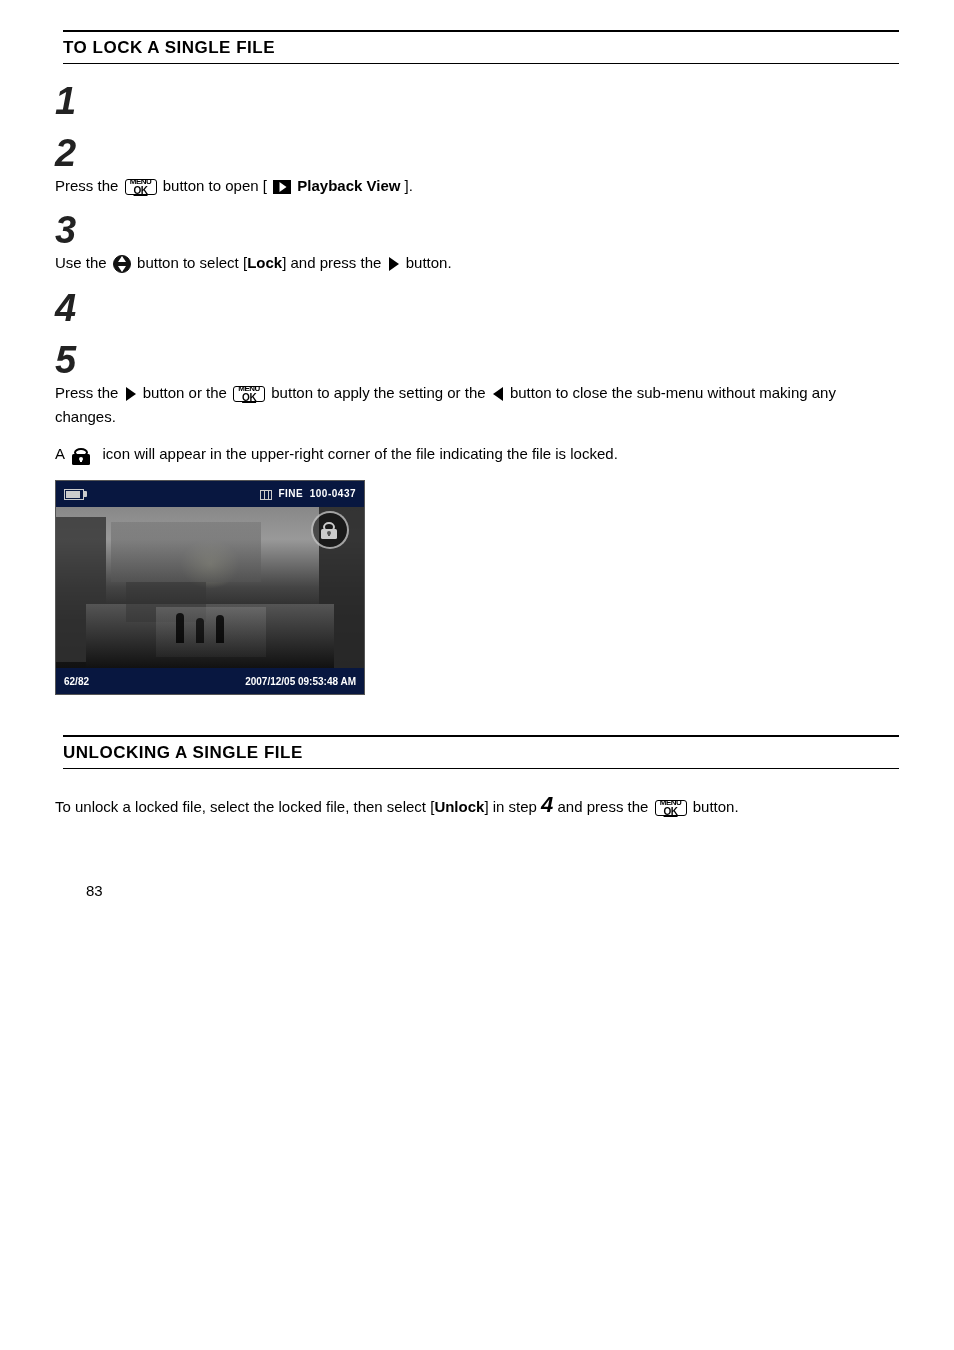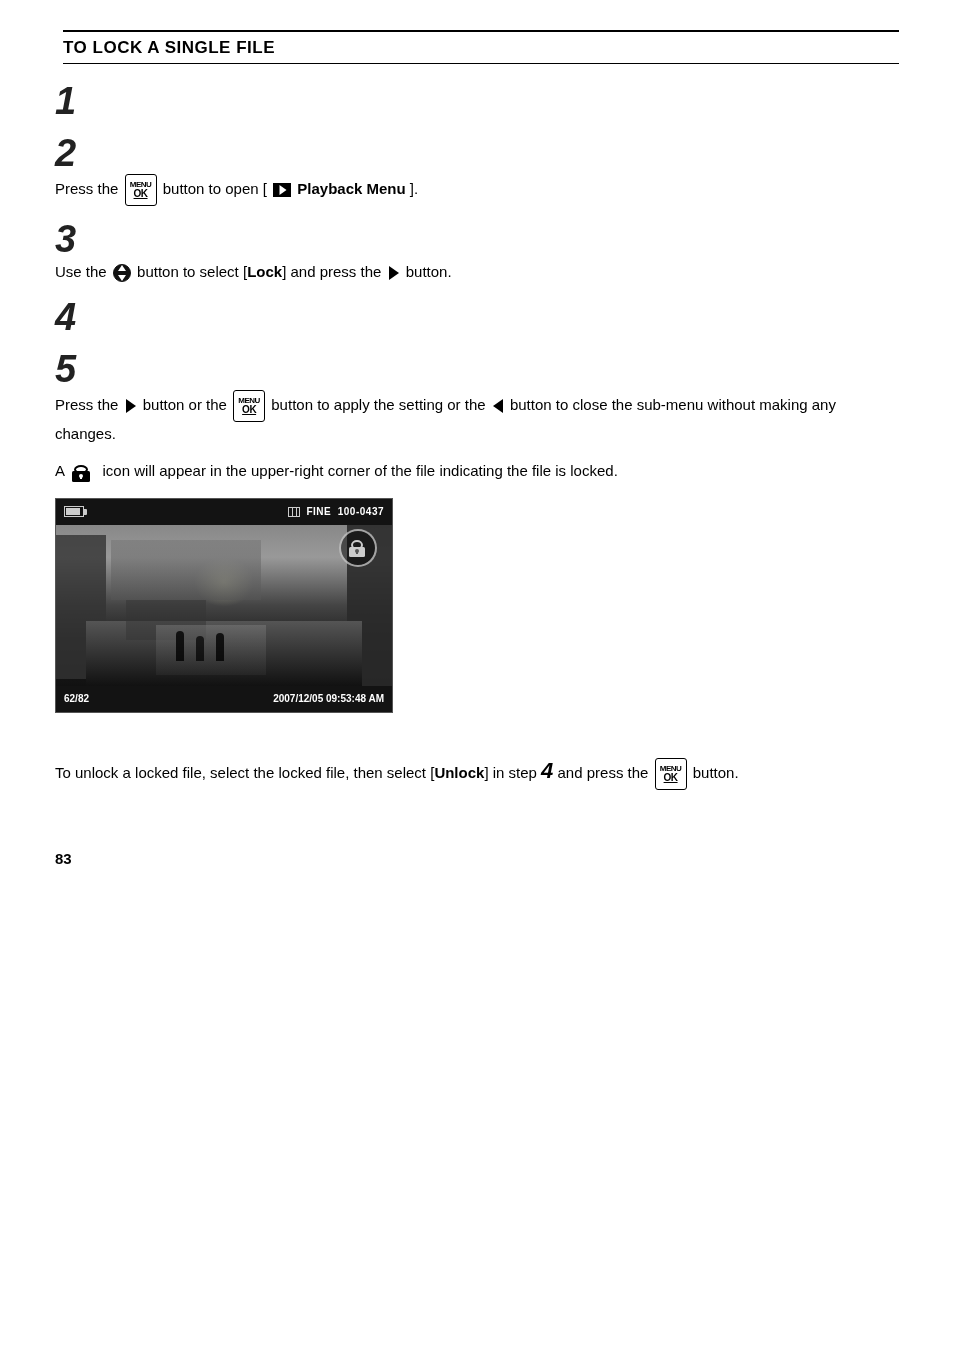--- a/index.html
+++ b/index.html
@@ -51,21 +51,21 @@
       align-items: center;
       justify-content: center;
       border: 1.5px solid #000;
       border-radius: 3px;
       padding: 0px 4px;
       vertical-align: middle;
       line-height: 1;
       font-size: 9px;
       font-weight: bold;
       width: 32px;
-      height: 32px;
+      height: 16px;
       margin: 0 2px;
     }
 
     .menu-ok-btn .top-text {
       font-size: 8px;
       font-weight: bold;
       letter-spacing: -0.5px;
     }
 
     .menu-ok-btn .bot-text {
@@ -120,23 +120,23 @@
       border-top: 7px solid transparent;
       border-bottom: 7px solid transparent;
       border-right: 10px solid #000;
       vertical-align: middle;
       margin: 0 3px;
     }
 
     
     .camera-preview {
       border: 1px solid #555;
-      width: 338px;
+      width: 310px;
       height: 215px;
-      background: #404040;
+      background: #1d4ed8;
       position: relative;
       margin: 15px 0 20px 0;
       overflow: hidden;
     }
 
     .preview-top-bar {
       position: absolute;
       top: 0;
       left: 0;
       right: 0;
@@ -285,22 +285,23 @@
       margin: 10px 0 15px 0;
       line-height: 1.55;
     }
 
     .section2 {
       margin-top: 40px;
     }
 
     .page-number {
       margin-top: 30px;
-      font-weight: bold;
+      font-weight: normal;
       font-size: 15px;
+      margin-left: 31px;
     }
 
     strong {
       font-weight: bold;
     }
 
     .updown-svg {
       display: inline-block;
       vertical-align: middle;
       margin: 0 2px;
@@ -324,21 +325,21 @@
 <div class="step-block">
   <div class="step-num">2</div>
   <p class="step-text">
     Press the
     <span class="menu-ok-btn">
       <span class="top-text">MENU</span>
       <span class="bot-text">OK</span>
     </span>
     button to open [
     <span class="playback-icon"></span>
-    <strong> Playback Menu</strong> ].
+    <strong> Playback View</strong> ].
   </p>
 </div>
 
 <div class="step-block">
   <div class="step-num">3</div>
   <p class="step-text">
     Use the
     <svg class="updown-svg" width="18" height="22" viewBox="0 0 18 22">
       <circle cx="9" cy="11" r="8.5" fill="#111" stroke="#111"></circle>
       <polygon points="9,3 5,9 13,9" fill="#fff"></polygon>
@@ -423,20 +424,21 @@
     </svg>
   </div>
 
   <div class="preview-bottom-bar">
     <span>62/82</span>
     <span>2007/12/05  09:53:48 AM</span>
   </div>
 </div>
 
 <div class="section2">
+  <div class="section-title">UNLOCKING A SINGLE FILE</div>
   <p class="step-text" style="line-height:1.6;">
     To unlock a locked file, select the locked file, then select [<strong>Unlock</strong>] in step
     <strong style="font-size:22px;font-style:italic;">4</strong>
     and press the
     <span class="menu-ok-btn">
       <span class="top-text">MENU</span>
       <span class="bot-text">OK</span>
     </span>
     button.
   </p>

